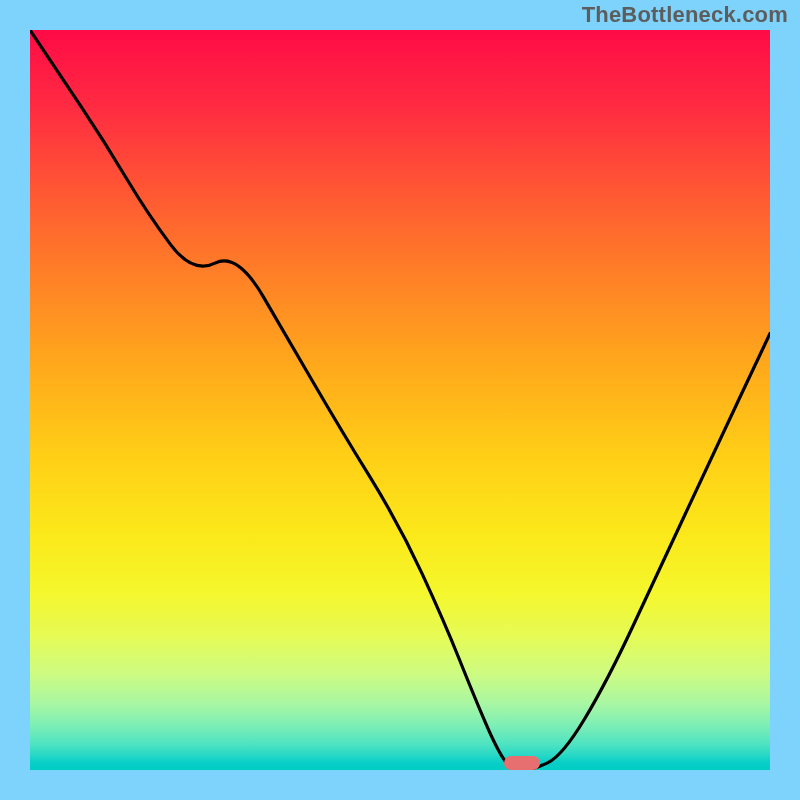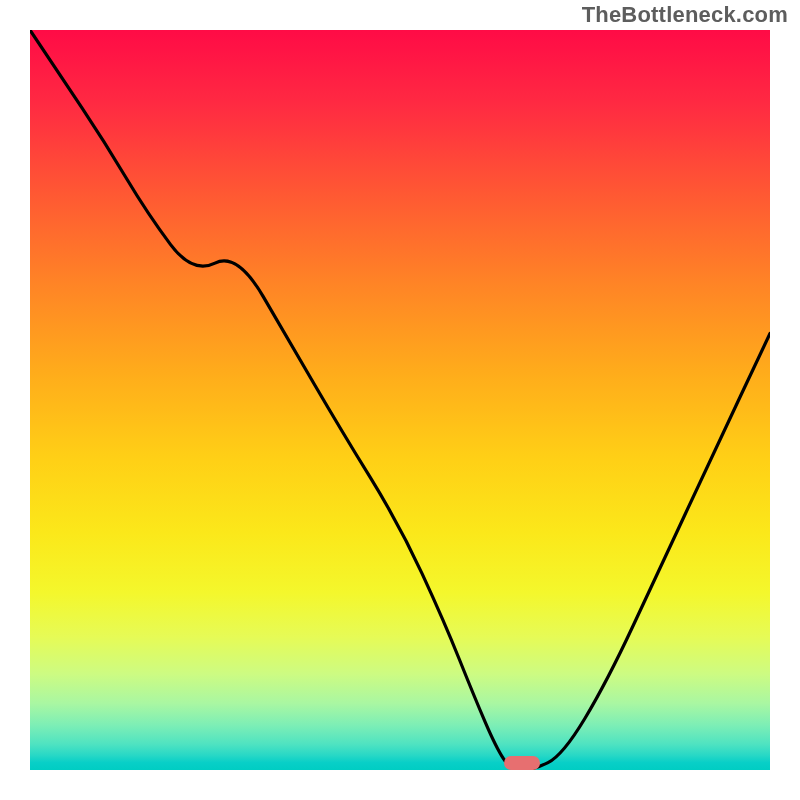--- a/index.html
+++ b/index.html
@@ -8,21 +8,21 @@
     width: 800px;
     height: 800px;
     background: #000;
     font-family: Arial, Helvetica, sans-serif;
     overflow: hidden;
   }
   .frame {
     position: relative;
     width: 800px;
     height: 800px;
-    background: #ffffff;
+    background: #7dd3fc;
   }
   .watermark {
     position: absolute;
     top: 2px;
     right: 12px;
     font-size: 22px;
     font-weight: 600;
     color: #5d5d5d;
     letter-spacing: 0.2px;
     user-select: none;

